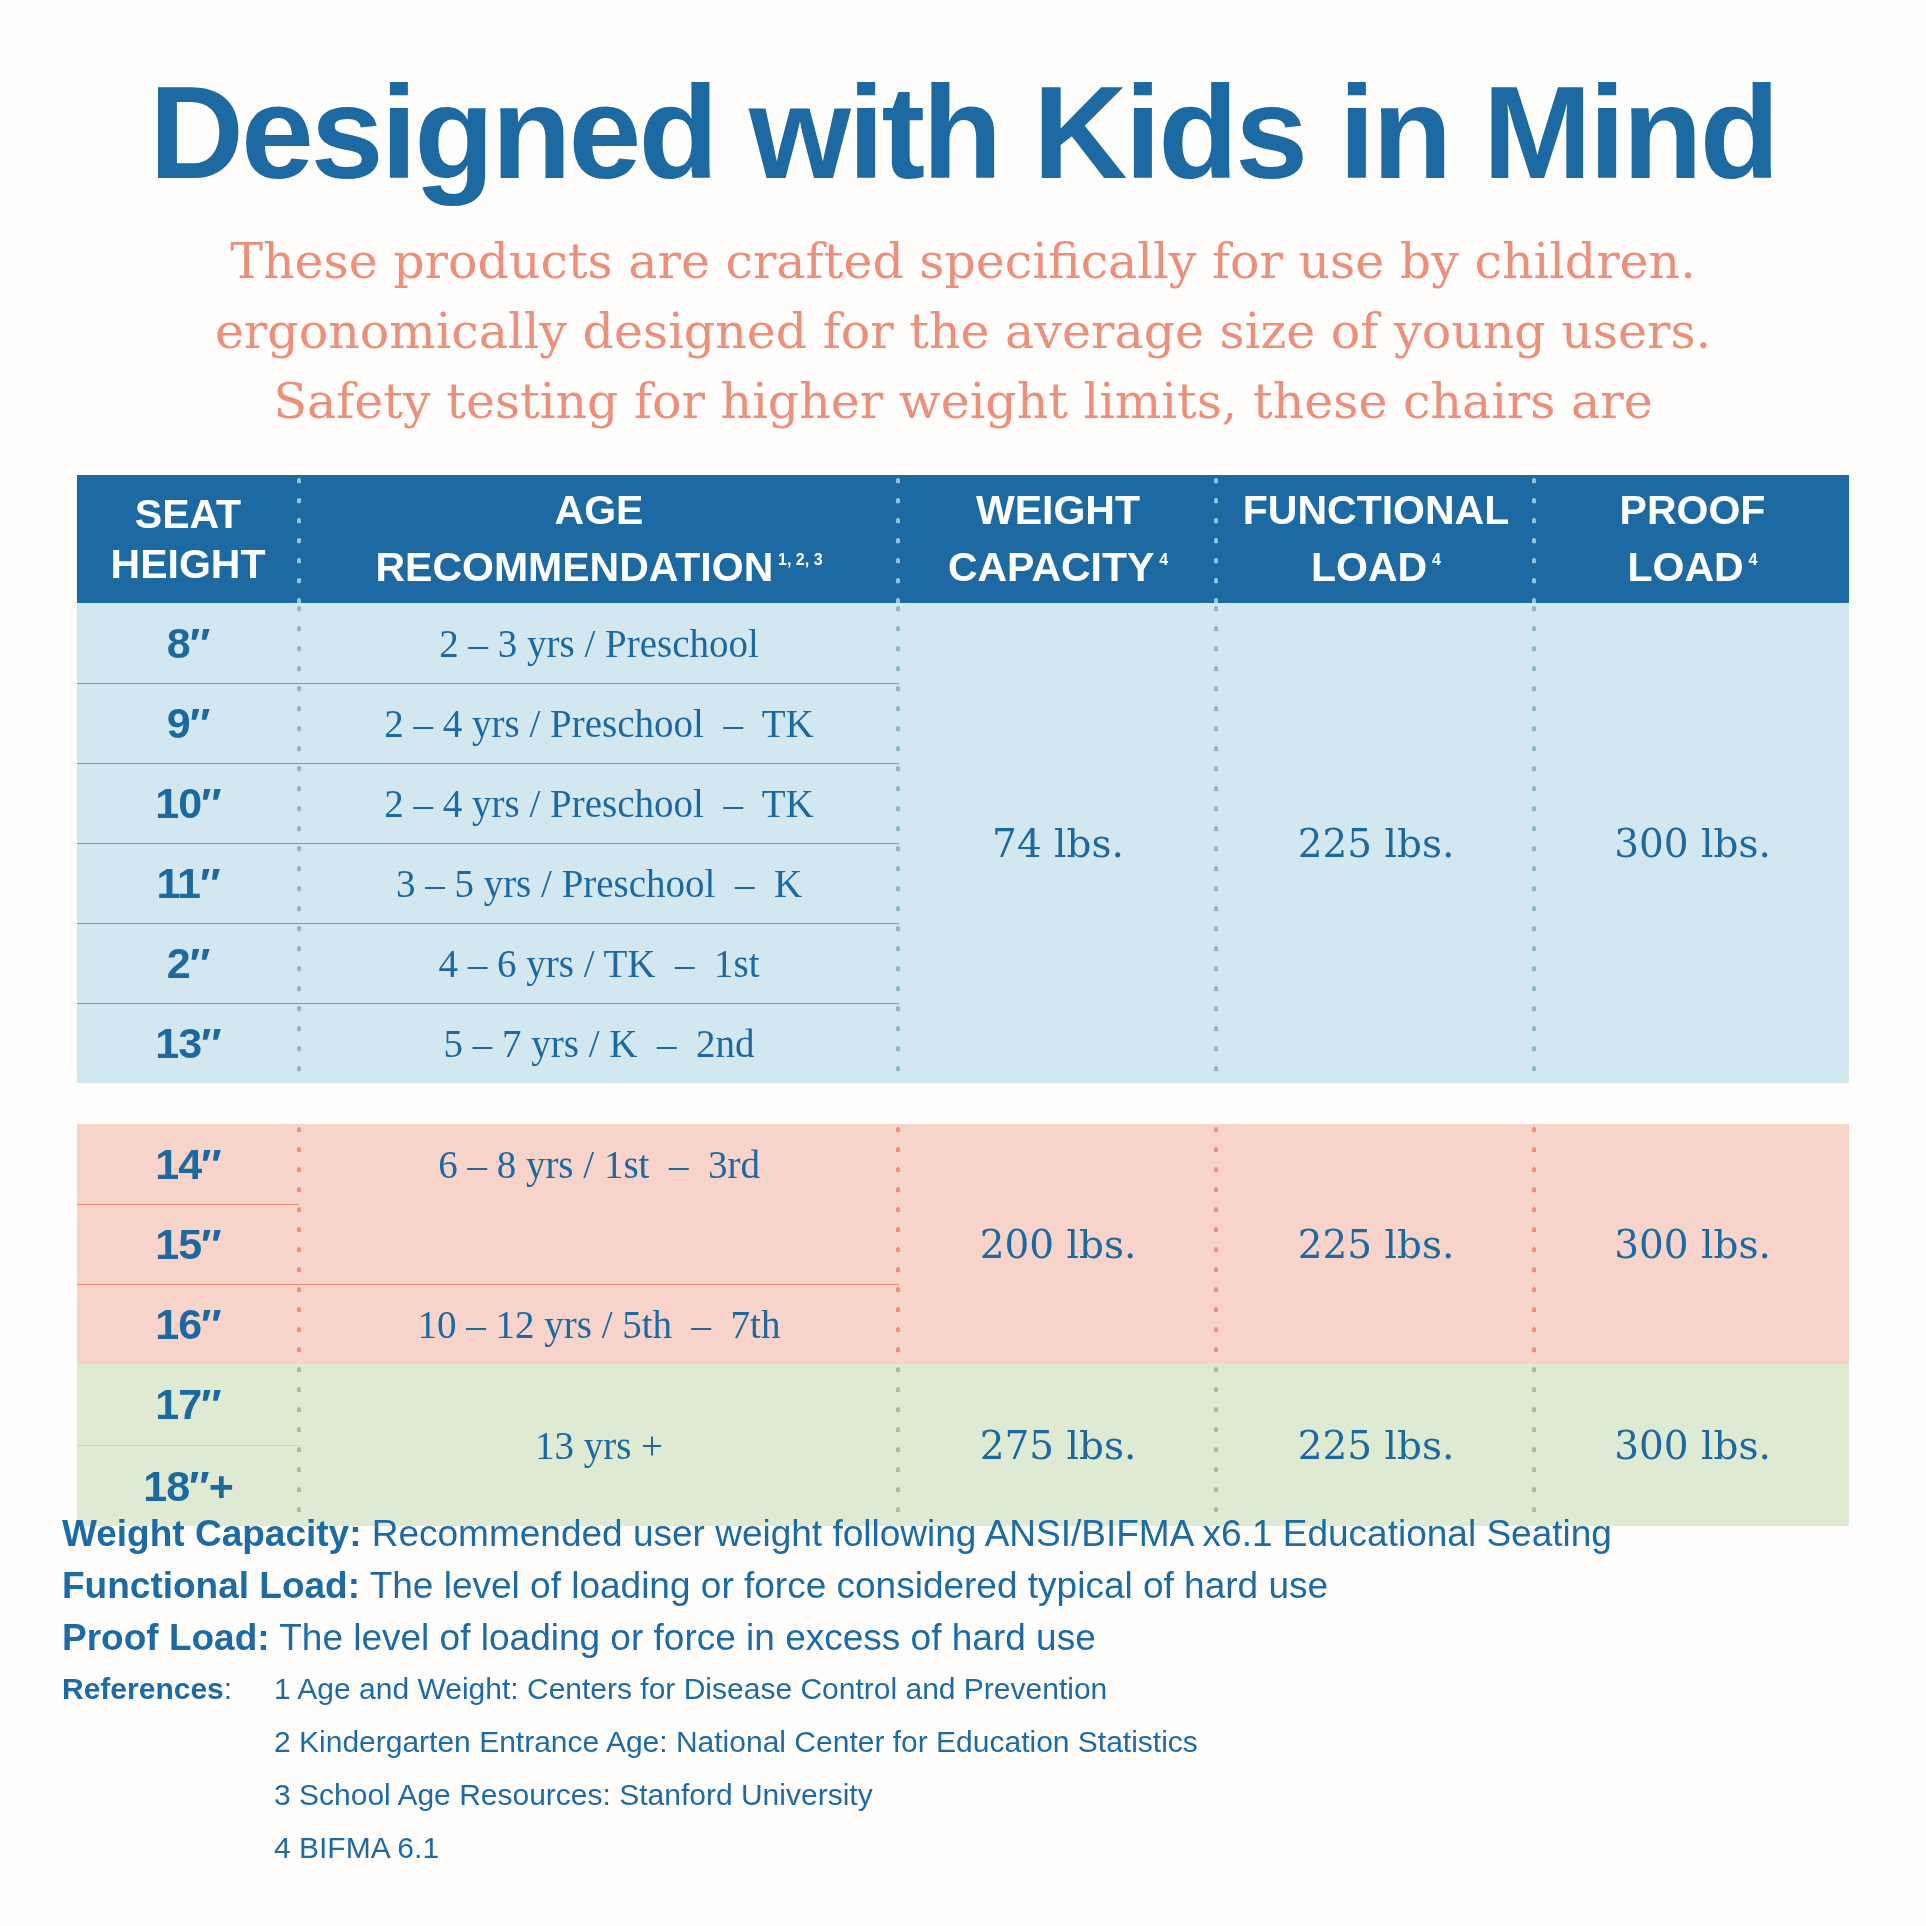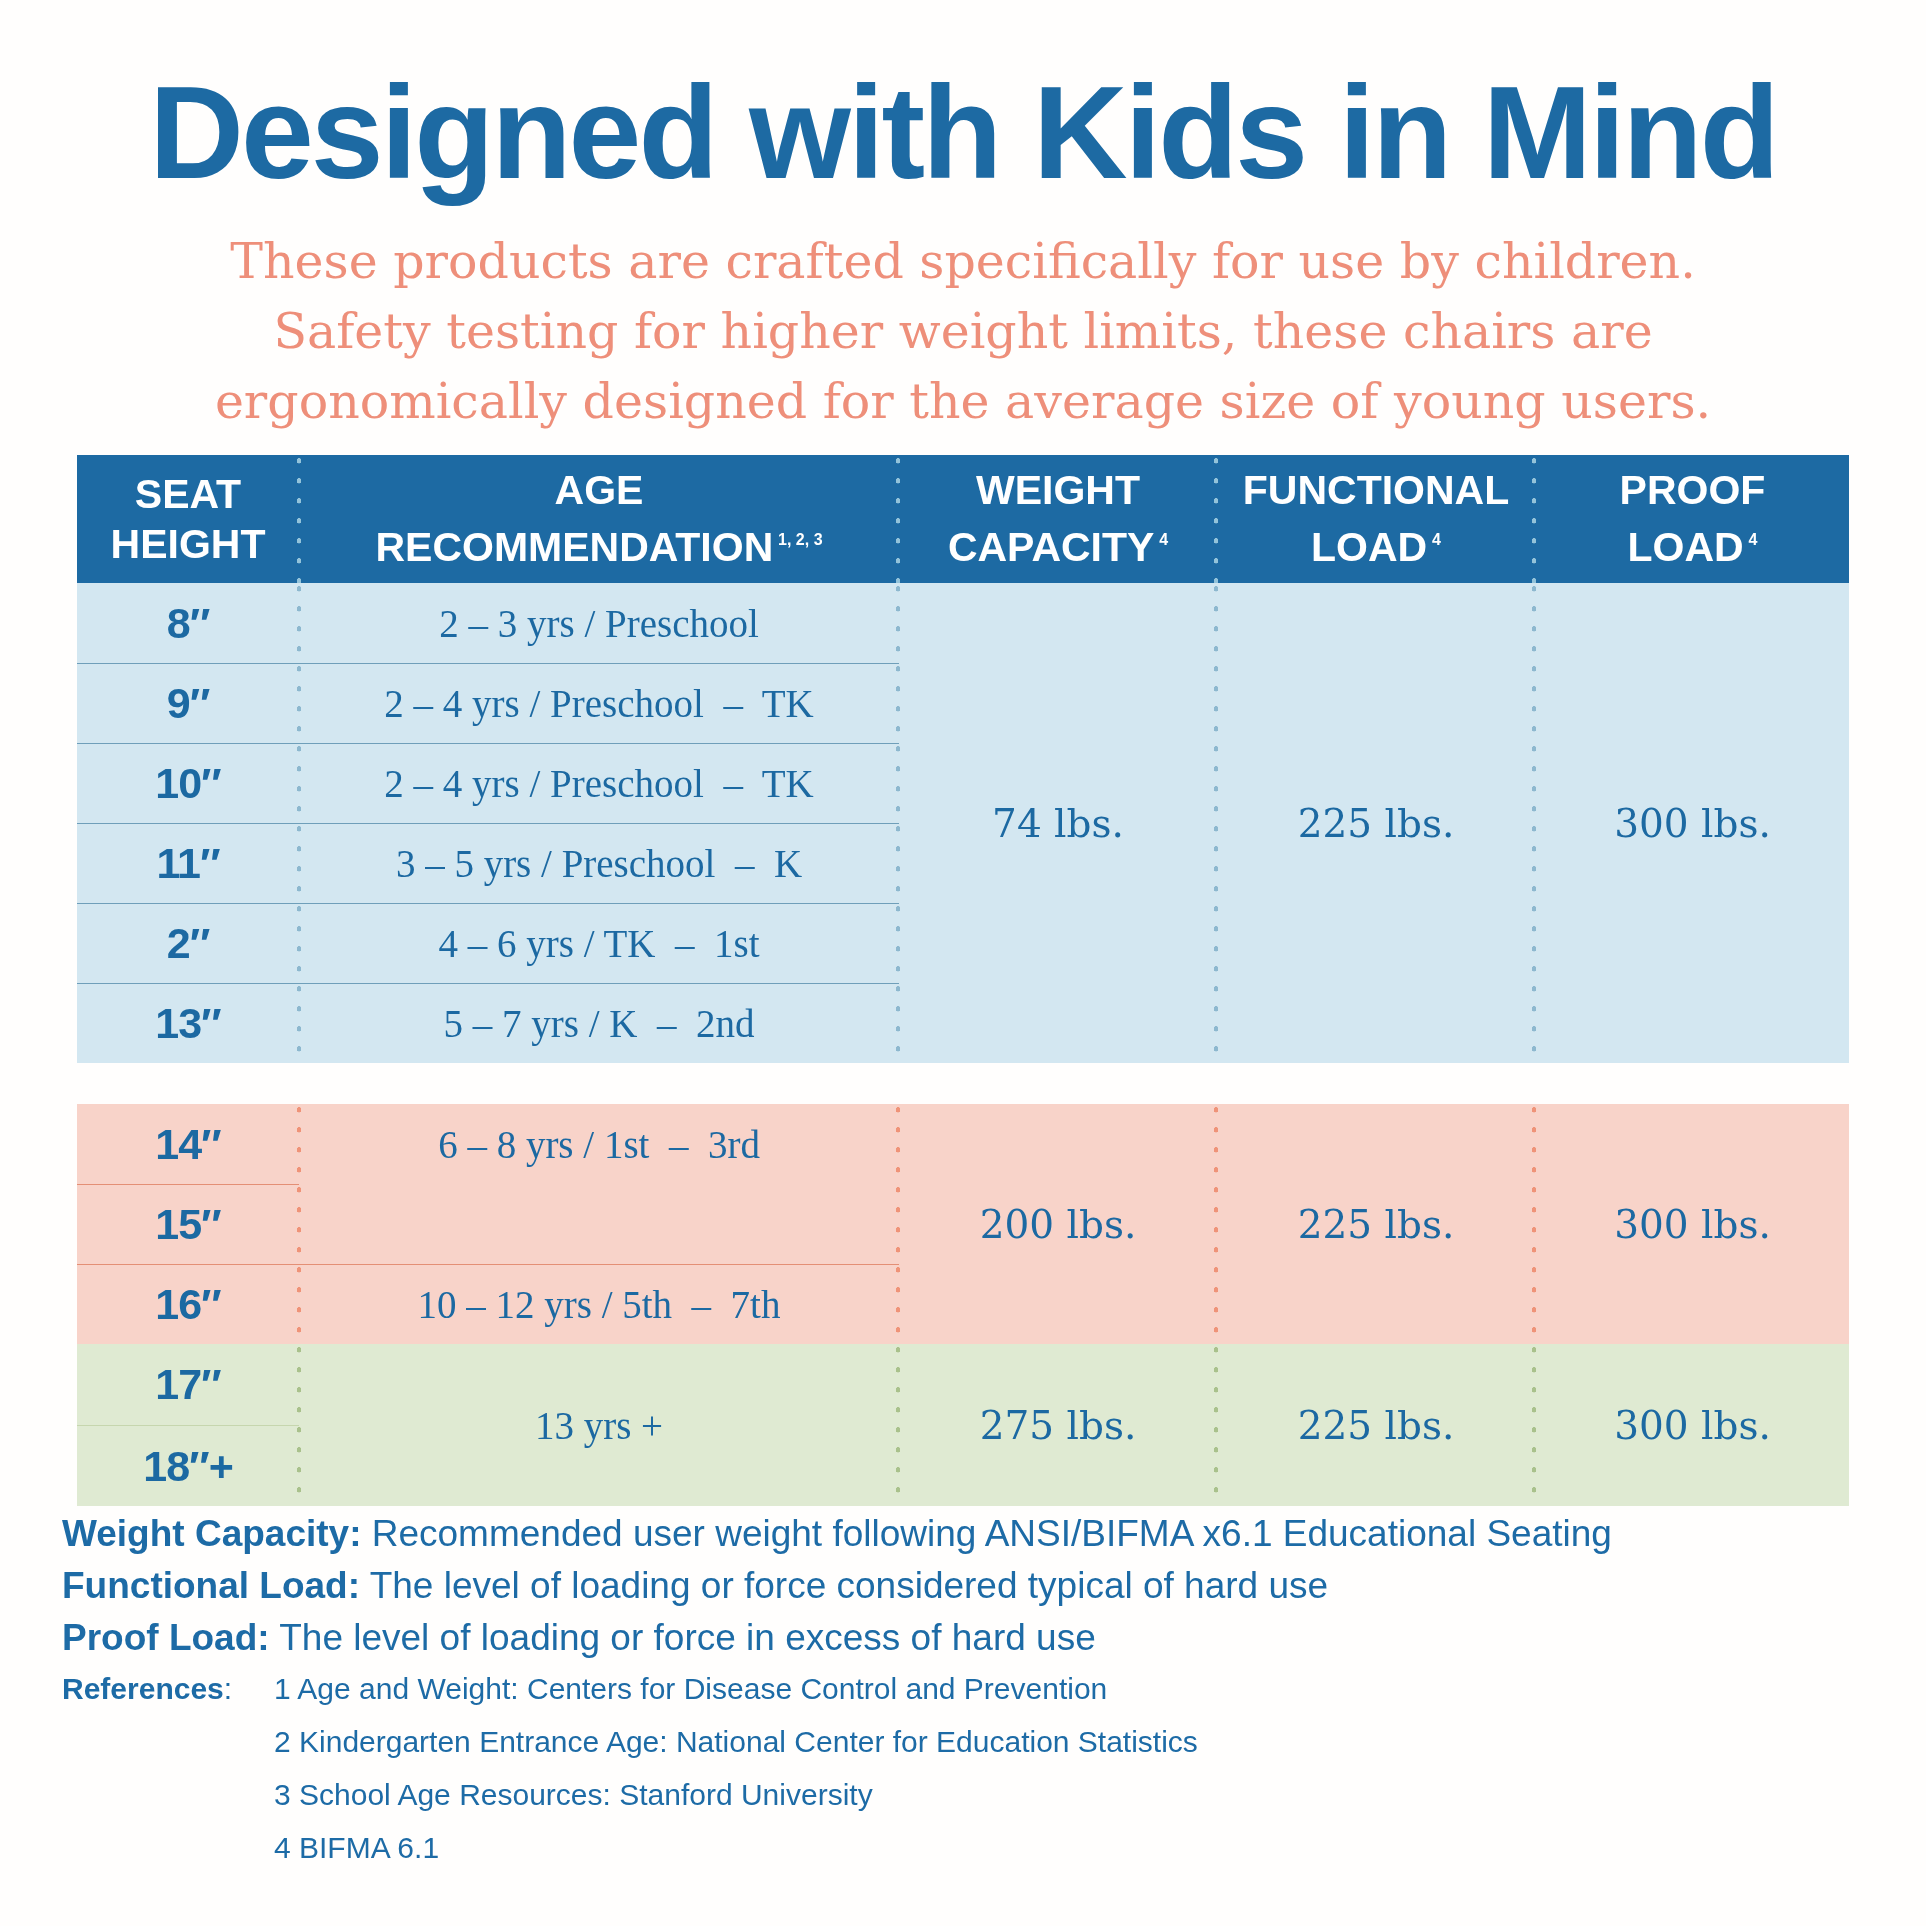--- a/index.html
+++ b/index.html
@@ -10,21 +10,21 @@
     position: absolute; top: 57px; left: 0; width: 100%;
     text-align: center; font-weight: bold; font-size: 131px; letter-spacing: -2.9px;
     color: #1d6aa3;
   }
   .subtitle {
     position: absolute; top: 227px; left: 0; width: 100%;
     text-align: center; font-family: "DejaVu Serif", serif;
     font-size: 49px; line-height: 70px; color: #ee8f7a;
   }
 
-  .spec-table { position: absolute; left: 77px; top: 455px; width: 1772px; }
+  .spec-table { position: absolute; left: 77px; top: 475px; width: 1772px; }
 
   .thead, .section {
     position: relative; display: grid;
     grid-template-columns: 222px 600px 318px 318px 315px;
   }
   .thead { height: 128px; background: #1d6aa3; --c: #93c3da; }
   .th { display: flex; flex-direction: column; justify-content: center; align-items: center; }
   .th-line { color: #ffffff; font-weight: bold; font-size: 41px; line-height: 50px; text-align: center; }
   .sup { font-size: 16px; vertical-align: 16.4px; margin-left: 4.8px; font-weight: bold; }
 
@@ -59,22 +59,22 @@
 </style>
 </head>
 <body>
 
 <div class="page">
 
   <div class="title">Designed with Kids in Mind</div>
 
   <div class="subtitle">
     <div>These products are crafted specifically for use by children.</div>
+    <div>ergonomically designed for the average size of young users.</div>
     <div>Safety testing for higher weight limits, these chairs are</div>
-    <div>ergonomically designed for the average size of young users.</div>
   </div>
 
   <div class="spec-table">
 
     <div class="thead">
       <div class="th">
         <div class="th-line">SEAT</div>
         <div class="th-line"><span>HEIGHT</span></div>
       </div>
       <div class="th">

